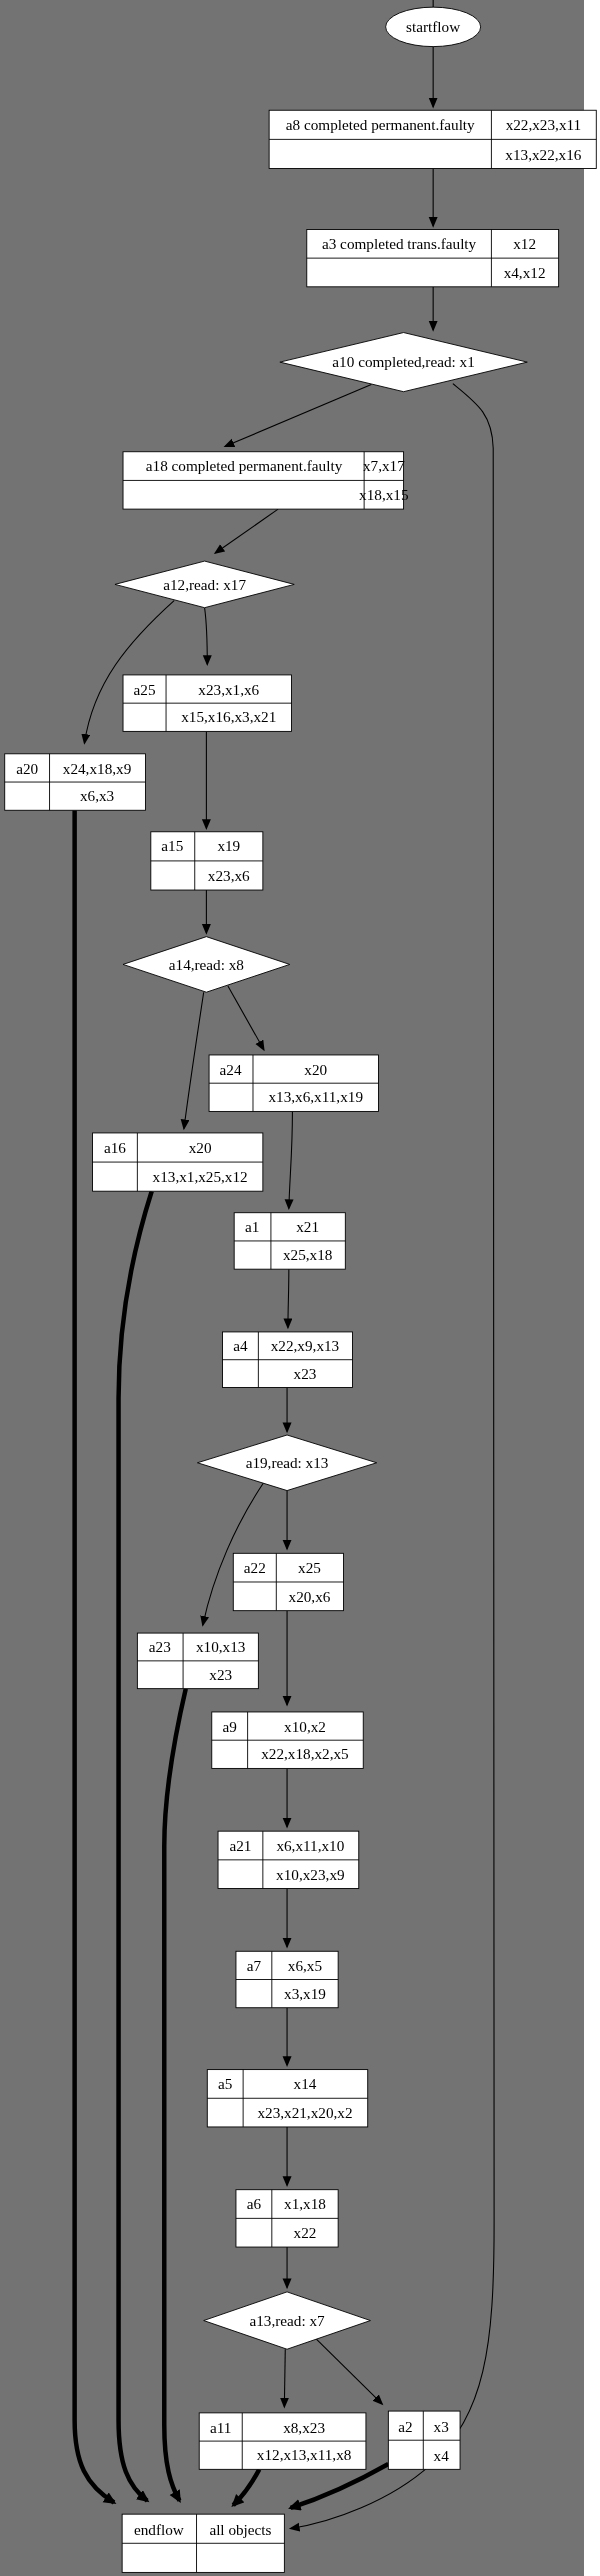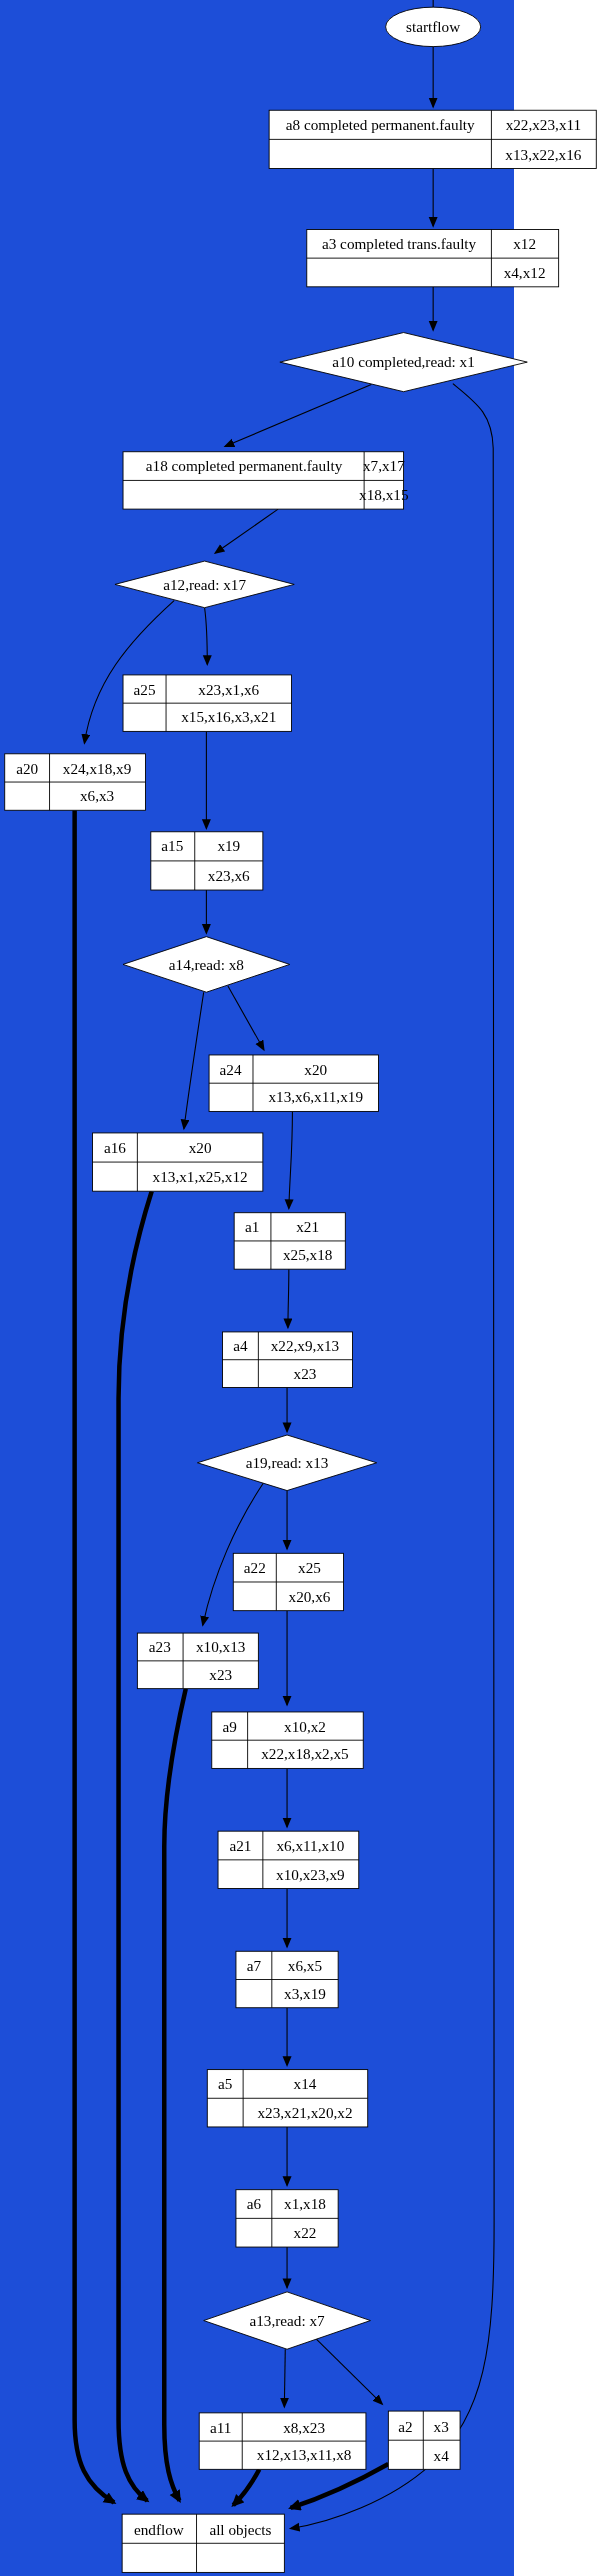--- a/index.html
+++ b/index.html
@@ -1,16 +1,16 @@
 <!DOCTYPE html>
 <html style="font-size:14.3px"><head>
 <meta charset="utf-8">
 <style>
   html, body { margin: 0; padding: 0; background: #ffffff; }
-  .canvas { position: relative; width: 514px; height: 2576px; background: #1d4ed8; }
+  .canvas { position: relative; width: 584px; height: 2576px; background: #737373; }
   svg { display: block; }
   .edge { fill: none; stroke: #000000; stroke-width: 1.2px; }
   .edge.bold { stroke-width: 5px; }
   .shape { fill: #ffffff; stroke: #000000; stroke-width: 1px; }
   .divider { stroke: #000000; stroke-width: 1px; }
   text {
     fill: #000000; stroke: none;
     font-family: "Liberation Serif", "DejaVu Serif", serif;
     font-size: 17px;
     text-anchor: middle;

